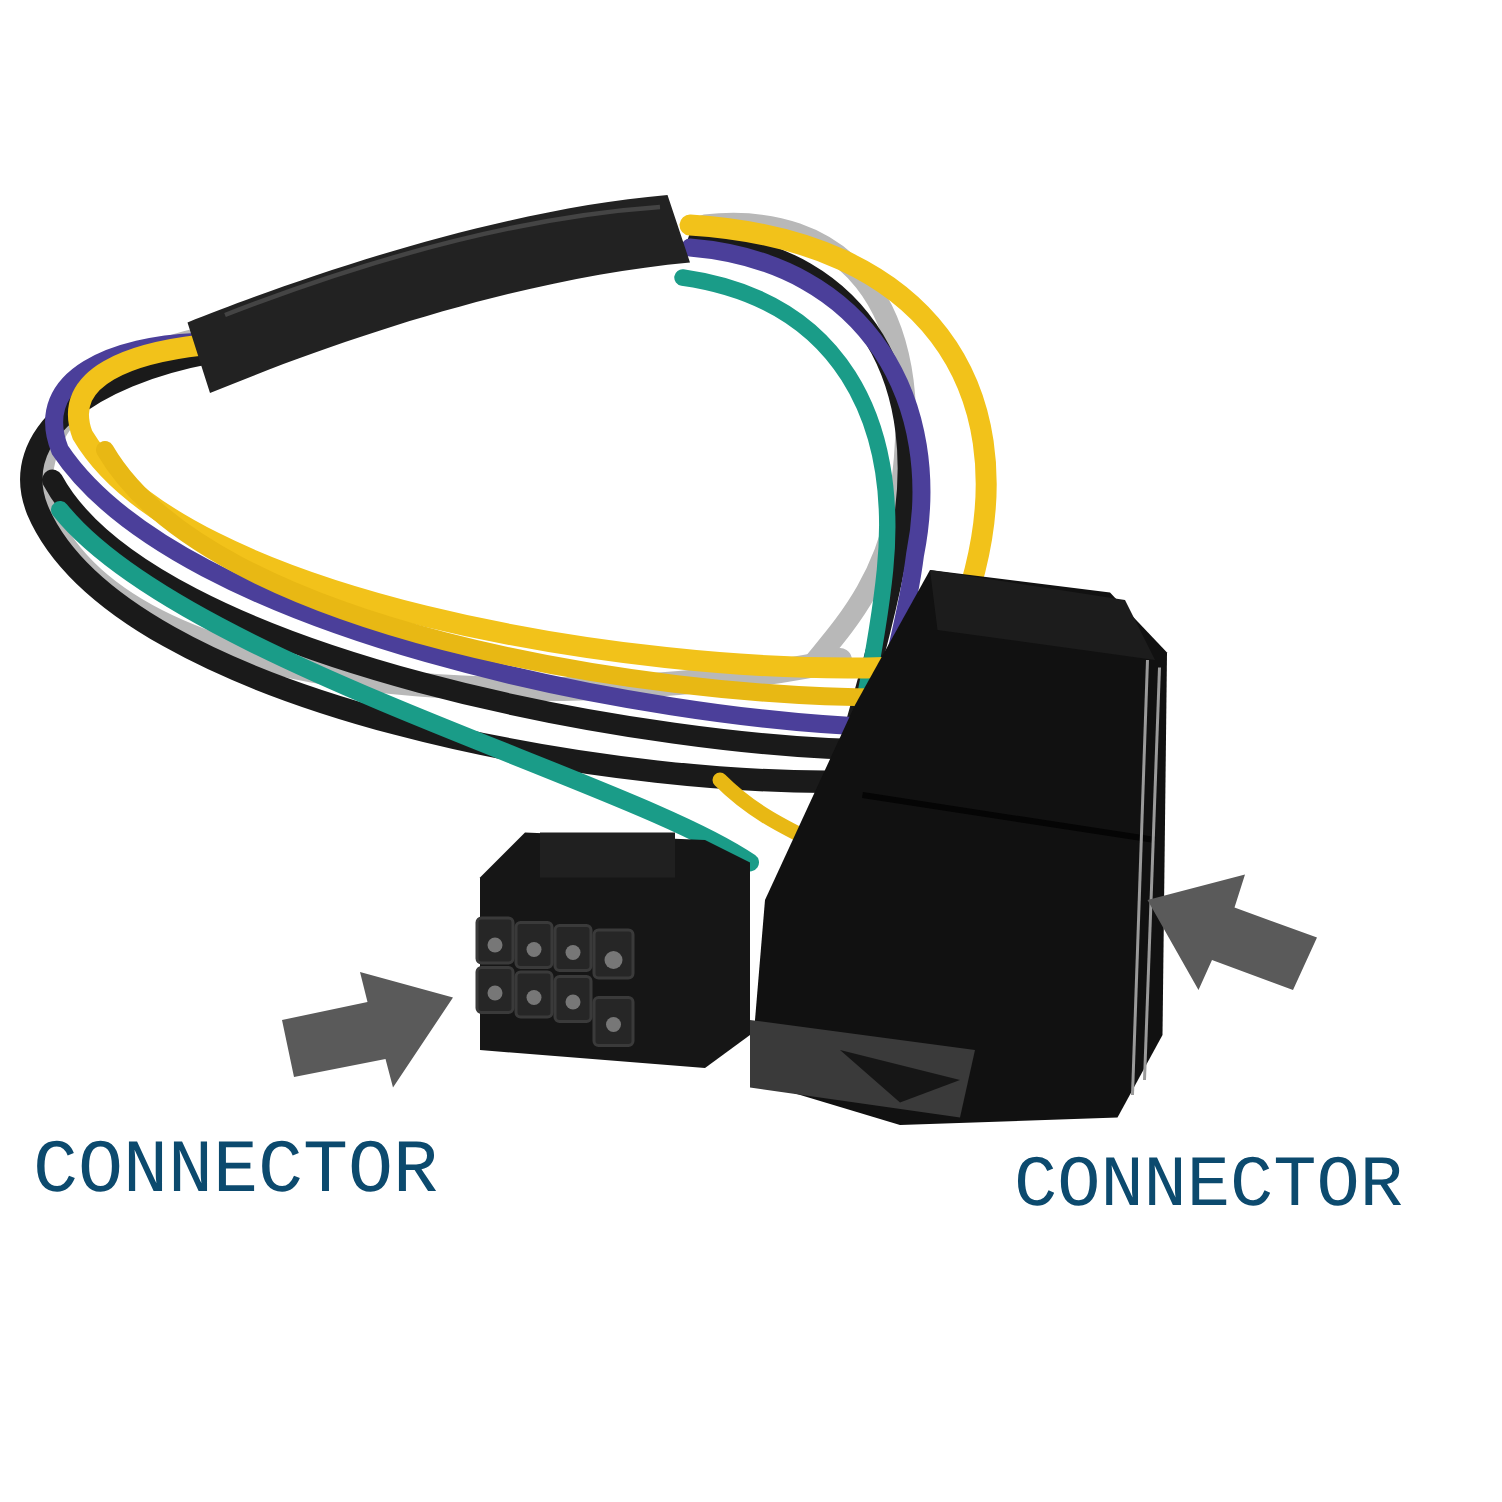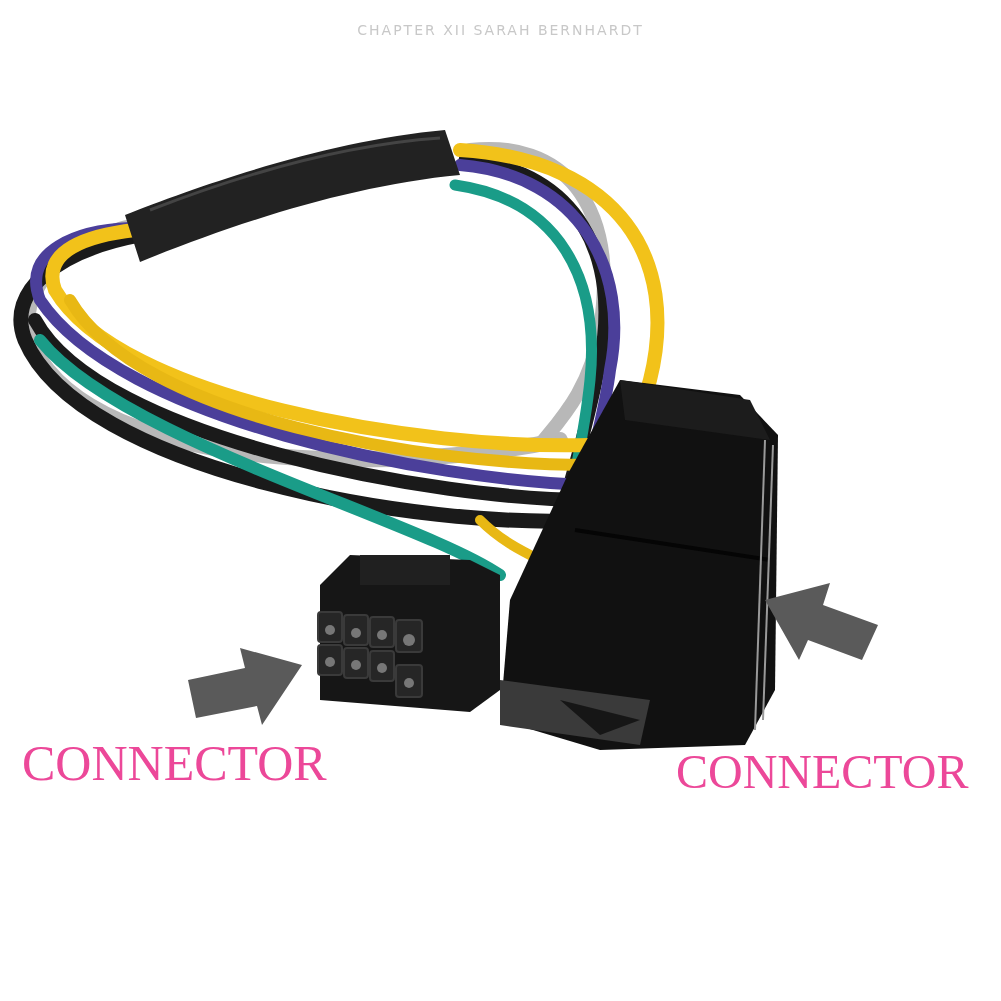--- a/index.html
+++ b/index.html
@@ -9,33 +9,33 @@
       position: relative;
       font-family: "Liberation Sans", sans-serif;
     }
     .stage { position: absolute; left: 0; top: 0; width: 1001px; height: 1001px; }
     .header-text {
       position: absolute; left: 0; width: 1001px; top: 22px;
       text-align: center; font-family: "DejaVu Sans", sans-serif;
       font-size: 14px; letter-spacing: 2px; color: #c8c8c8;
     }
     .label {
-      position: absolute; font-family: Liberation Serif, serif;
-      font-weight: normal; color: #ec4899; font-size: 50px; letter-spacing: 0px;
+      position: absolute; font-family: Liberation Mono, monospace;
+      font-weight: normal; color: #0c4a6e; font-size: 50px; letter-spacing: 0px;
       line-height: 1;
+      margin-top: 19px;
     }
     .label-left { left: 22px; top: 738px; }
     .label-right { left: 676px; top: 748px; font-size: 48px; }
     svg { position: absolute; left: 0; top: 0; }
   </style>
 </head>
 <body>
 
 <div class="stage">
-  <div class="header-text">CHAPTER XII SARAH BERNHARDT</div>
 
   <svg width="1001" height="1001" viewBox="0 0 1001 1001">
 
     <g fill="none" stroke-linecap="round">
 
       <path d="M 560 440 C 420 470, 120 480, 40 360 C 0 300, 60 240, 140 225" stroke="#b8b8b8" stroke-width="16"></path>
       <path d="M 470 150 C 560 140, 620 200, 600 330 C 590 390, 560 420, 540 445" stroke="#b8b8b8" stroke-width="14"></path>
 
       <path d="M 590 520 C 420 530, 80 470, 25 340 C 5 290, 60 250, 140 235" stroke="#1a1a1a" stroke-width="15"></path>
       <path d="M 590 500 C 440 500, 100 440, 35 320" stroke="#1a1a1a" stroke-width="14"></path>

